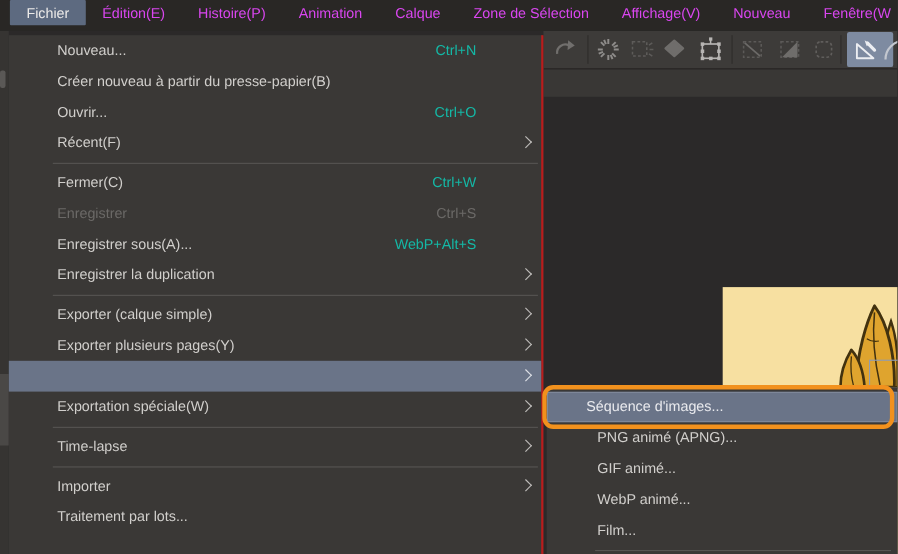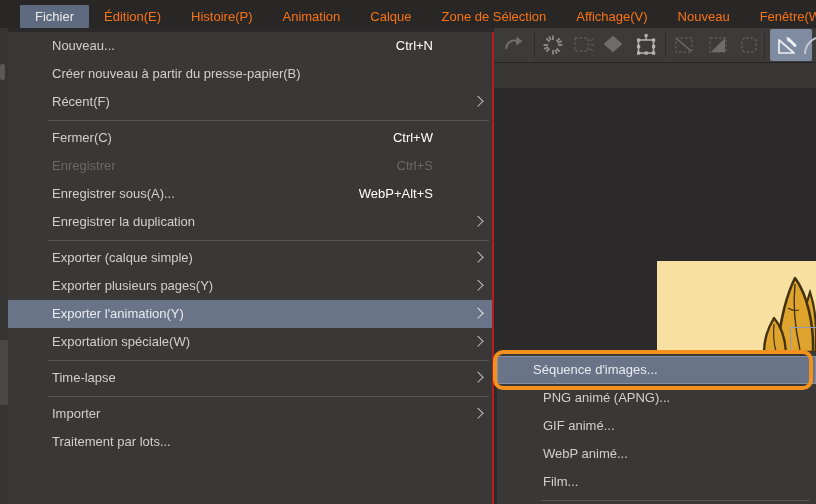--- a/index.html
+++ b/index.html
@@ -5,26 +5,26 @@
   html,body{margin:0;padding:0;}
   body{
     width:816px;height:504px;overflow:hidden;position:relative;
     background:#2b2929;
     font-family:"Liberation Sans","DejaVu Sans",sans-serif;
     -webkit-font-smoothing:antialiased;
   }
   
   .menubar{
     position:absolute;left:0;top:0;width:816px;height:28px;
-    background:#292725;display:flex;align-items:flex-end;
-    padding-left:20px;box-sizing:border-box;white-space:nowrap;z-index:30;
+    background:#292725;display:flex;align-items:flex-start;
+    padding-left:9px;box-sizing:border-box;white-space:nowrap;z-index:30;
   }
   .mb-item{
     display:inline-block;padding:0 15px;height:23px;line-height:23px;
-    font-size:13px;color:#f97316;border-radius:1px;flex:0 0 auto;
+    font-size:13px;color:#d946ef;border-radius:1px;flex:0 0 auto;
   }
   .mb-item.active{background:#5d6a80;color:#eceae8;}
   
   .canvas-area{position:absolute;left:494px;top:28px;width:322px;height:476px;background:#2b2929;z-index:1;}
   .doc-band{position:absolute;left:494px;top:63px;width:322px;height:25px;background:#393735;z-index:2;}
   .canvas-paper{position:absolute;left:657px;top:261px;width:159px;height:243px;background:#f7e0a1;z-index:3;}
   .leaves{position:absolute;left:755px;top:270px;z-index:4;}
   .sel-box{position:absolute;left:790px;top:327px;width:40px;height:26px;border:1px solid #8e9cb4;z-index:5;}
   
   .toolbar{
@@ -45,21 +45,21 @@
     position:absolute;background:#3a3836;z-index:20;box-sizing:border-box;
   }
   #file-menu{left:8px;top:32px;width:486px;height:476px;border-right:2px solid #b91c1c;}
   #anim-submenu{left:497px;top:352px;width:319px;height:152px;padding-top:4px;}
   .mi{height:28px;line-height:28px;position:relative;font-size:13px;color:#d1cfcc;}
   #file-menu .mi{padding-left:44px;}
   #anim-submenu .mi{padding-left:46px;}
   .mi.hl{background:#6a7488;color:#e9eaee;}
   #anim-submenu .mi.hl{box-shadow:inset 0 0 0 1px rgba(230,235,245,.22);padding-left:36px;}
   .mi.dis{color:#6b6967;}
-  .mi .sc{position:absolute;right:59px;color:#ffffff;}
+  .mi .sc{position:absolute;right:59px;color:#14b8a6;}
   .mi.dis .sc{color:#6b6967;}
   .chev{
     position:absolute;right:10px;top:50%;width:7px;height:7px;
     border-top:1.5px solid #bfbdbb;border-right:1.5px solid #bfbdbb;
     transform:translateY(-60%) rotate(45deg);
   }
   .mi.hl .chev{border-color:#dde0e6;}
   .msep{height:8px;position:relative;}
   .msep::after{content:"";position:absolute;left:40px;right:3px;top:3.5px;height:1px;background:#575553;}
   #anim-submenu .msep::after{left:44px;right:6px;}
@@ -171,30 +171,31 @@
   </div>
 
 <div class="left-strip">
   <div class="strip-notch"></div>
   <div class="strip-light"></div>
 </div>
 
 <div class="menu-panel" id="file-menu">
     <div class="mi"><span>Nouveau...</span><span class="sc">Ctrl+N</span></div>
     <div class="mi"><span>Créer nouveau à partir du presse-papier(B)</span></div>
+    <div class="mi"><span>Ouvrir...</span><span class="sc">Ctrl+O</span></div>
     <div class="mi"><span>Récent(F)</span><span class="chev"></span></div>
     <div class="msep"></div>
     <div class="mi"><span>Fermer(C)</span><span class="sc">Ctrl+W</span></div>
     <div class="mi dis"><span>Enregistrer</span><span class="sc">Ctrl+S</span></div>
     <div class="mi"><span>Enregistrer sous(A)...</span><span class="sc">WebP+Alt+S</span></div>
     <div class="mi"><span>Enregistrer la duplication</span><span class="chev"></span></div>
     <div class="msep"></div>
     <div class="mi"><span>Exporter (calque simple)</span><span class="chev"></span></div>
     <div class="mi"><span>Exporter plusieurs pages(Y)</span><span class="chev"></span></div>
-    <div class="mi hl"><span>Exporter l'animation(Y)</span><span class="chev"></span></div>
+    <div class="mi hl"><span class="chev"></span></div>
     <div class="mi"><span>Exportation spéciale(W)</span><span class="chev"></span></div>
     <div class="msep"></div>
     <div class="mi"><span>Time-lapse</span><span class="chev"></span></div>
     <div class="msep"></div>
     <div class="mi"><span>Importer</span><span class="chev"></span></div>
     <div class="mi"><span>Traitement par lots...</span></div>
   </div>
 
 <div class="menu-panel" id="anim-submenu">
     <div class="mi hl"><span>Séquence d'images...</span></div>

